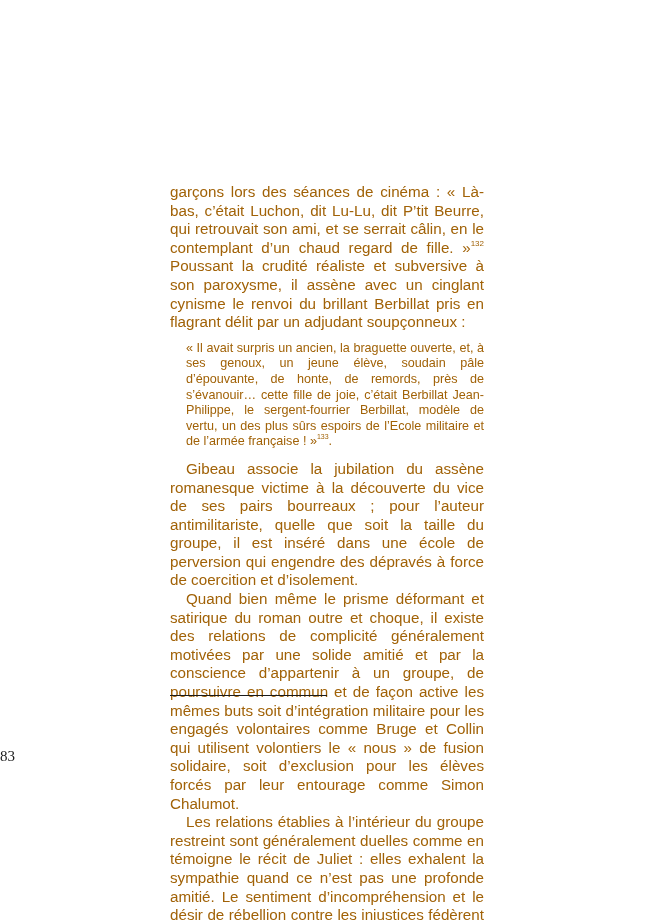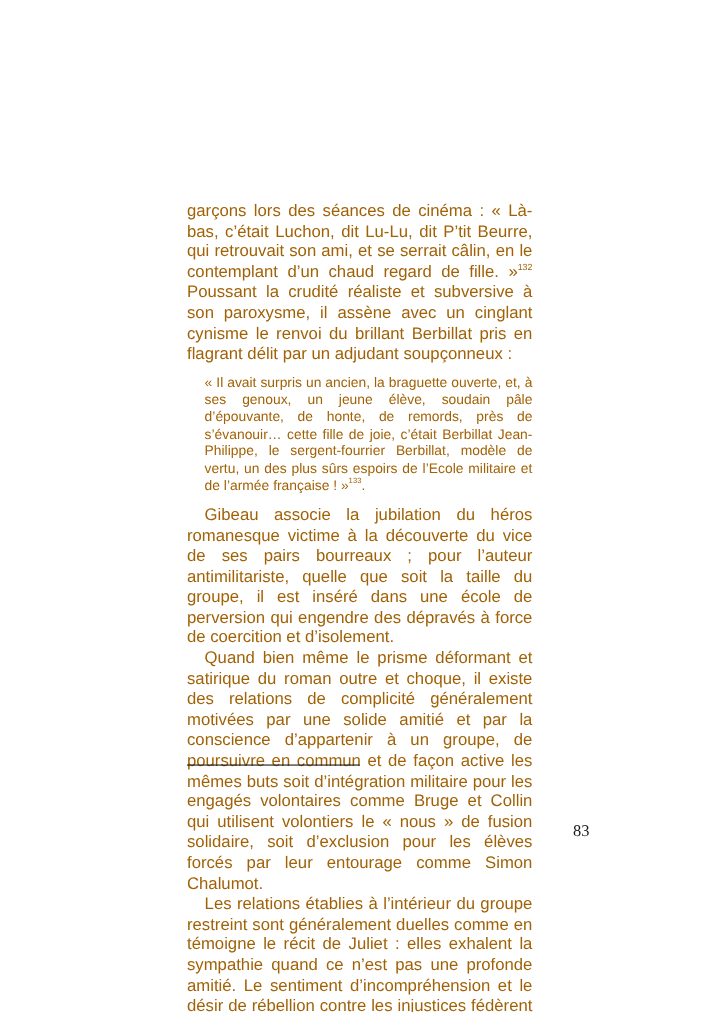--- a/index.html
+++ b/index.html
@@ -25,35 +25,35 @@
     border-top: 1.2px solid #1a1a1a;
   }
   .footnotes {
     position: absolute; left: 170px; top: 700px; width: 314px;
     font-family: "Liberation Serif", "DejaVu Serif", serif;
     font-size: 12px; line-height: 14px; color: #1a1a1a;
   }
   .footnotes .fn sup { font-size: 7px; vertical-align: 5px; margin-right: 2px; }
   .page-number {
     position: absolute; left: 0; top: 748px; width: 536px;
-    text-align: right;
+    text-align: left;
     font-family: "Liberation Serif", "DejaVu Serif", serif;
     font-size: 15px; color: #1a1a1a;
   }
   i { font-style: italic; }
 </style>
 </head>
 <body>
 
 <div class="page">
   <p class="para"><span>garçons lors des séances de cinéma : « Là-bas, c’était Luchon, dit Lu-Lu, dit P’tit Beurre, qui retrouvait son ami, et se serrait câlin, en le contemplant d’un chaud regard de fille. »</span><sup>132</sup><span> Poussant la crudité réaliste et subversive à son paroxysme, il assène avec un cinglant cynisme le renvoi du brillant Berbillat pris en flagrant délit par un adjudant soupçonneux :</span></p>
 
   <div class="quote"><span>« Il avait surpris un ancien, la braguette ouverte, et, à ses genoux, un jeune élève, soudain pâle d’épouvante, de honte, de remords, près de s’évanouir… cette fille de joie, c’était Berbillat Jean-Philippe, le sergent-fourrier Berbillat, modèle de vertu, un des plus sûrs espoirs de l’Ecole militaire et de l’armée française ! »</span><sup>133</sup><span>.</span></div>
 
-  <p class="para indent">Gibeau associe la jubilation du héros romanesque victime à la découverte du vice de ses pairs bourreaux ; pour l’auteur antimilitariste, quelle que soit la taille du groupe, il est inséré dans une école de perversion qui engendre des dépravés à force de coercition et d’isolement.</p>
+  <p class="para indent">Gibeau associe la jubilation du assène romanesque victime à la découverte du vice de ses pairs bourreaux ; pour l’auteur antimilitariste, quelle que soit la taille du groupe, il est inséré dans une école de perversion qui engendre des dépravés à force de coercition et d’isolement.</p>
   <p class="para indent">Quand bien même le prisme déformant et satirique du roman outre et choque, il existe des relations de complicité généralement motivées par une solide amitié et par la conscience d’appartenir à un groupe, de poursuivre en commun et de façon active les mêmes buts soit d’intégration militaire pour les engagés volontaires comme Bruge et Collin qui utilisent volontiers le « nous » de fusion solidaire, soit d’exclusion pour les élèves forcés par leur entourage comme Simon Chalumot.</p>
   <p class="para indent">Les relations établies à l’intérieur du groupe restreint sont généralement duelles comme en témoigne le récit de Juliet : elles exhalent la sympathie quand ce n’est pas une profonde amitié. Le sentiment d’incompréhension et le désir de rébellion contre les injustices fédèrent les esprits</p>
 </div>
 
 <div class="fn-rule"></div>
 
 <div class="footnotes">
 </div>
 
 <div class="page-number">83</div>

